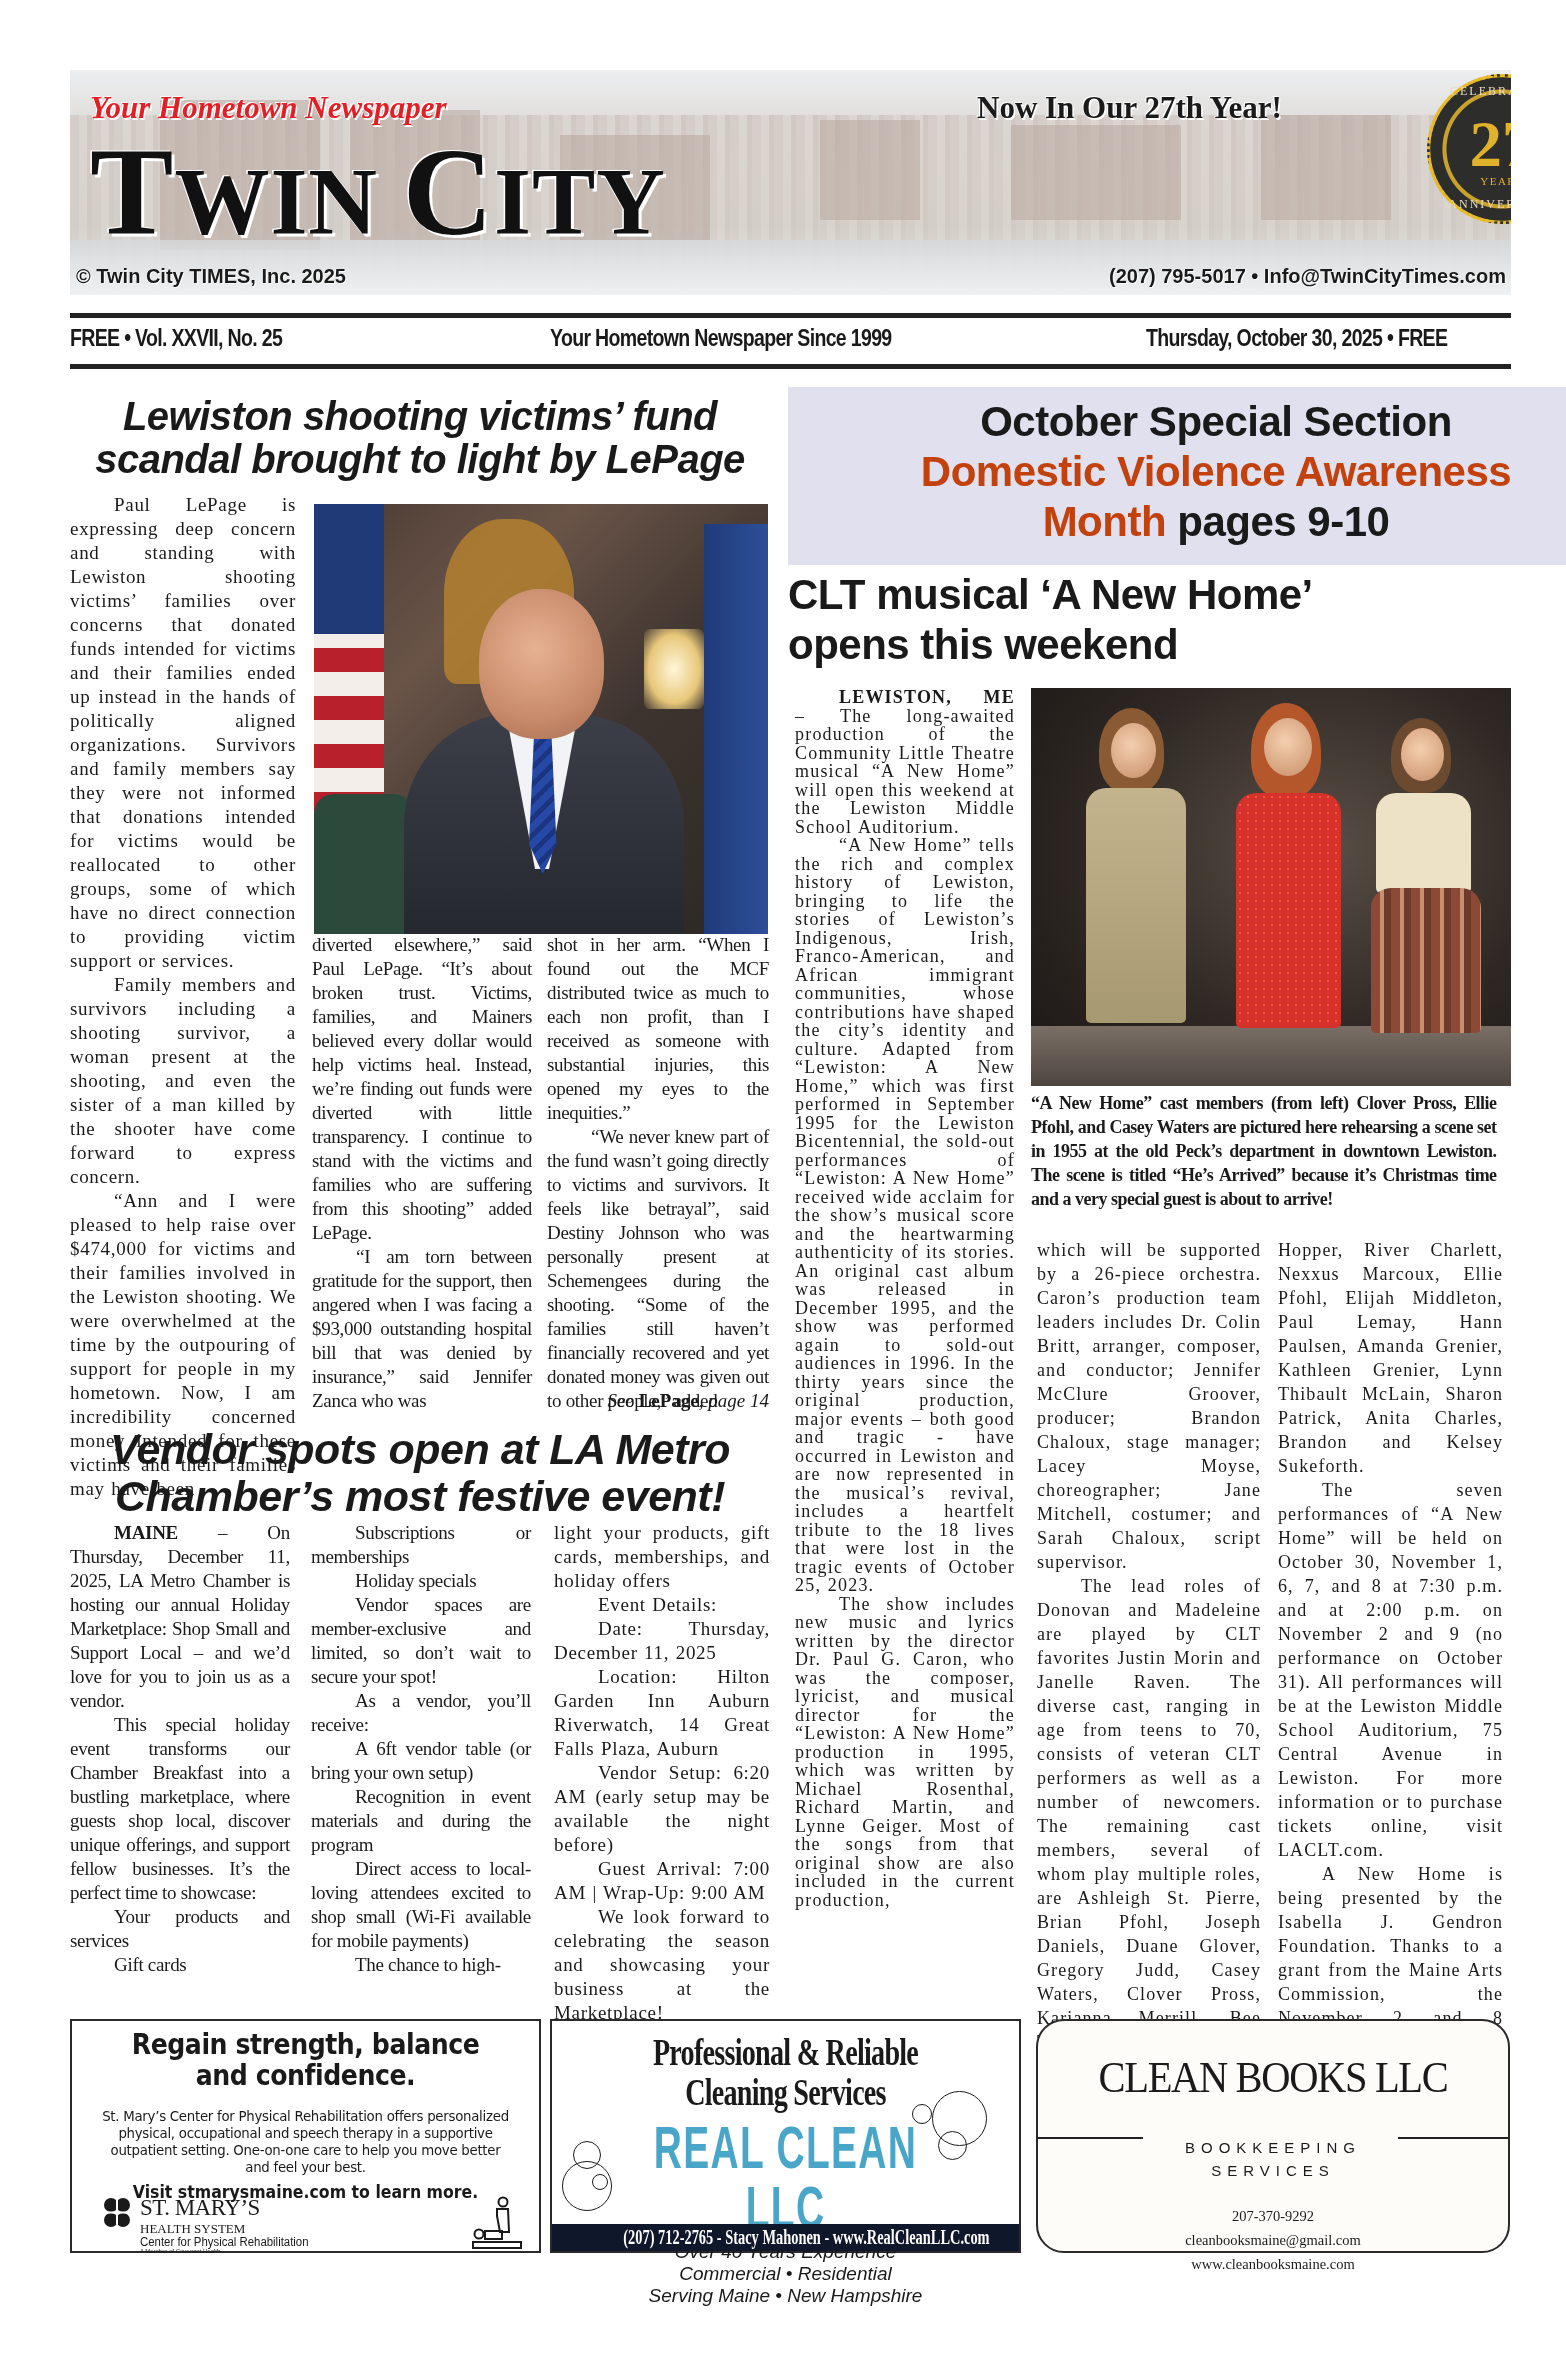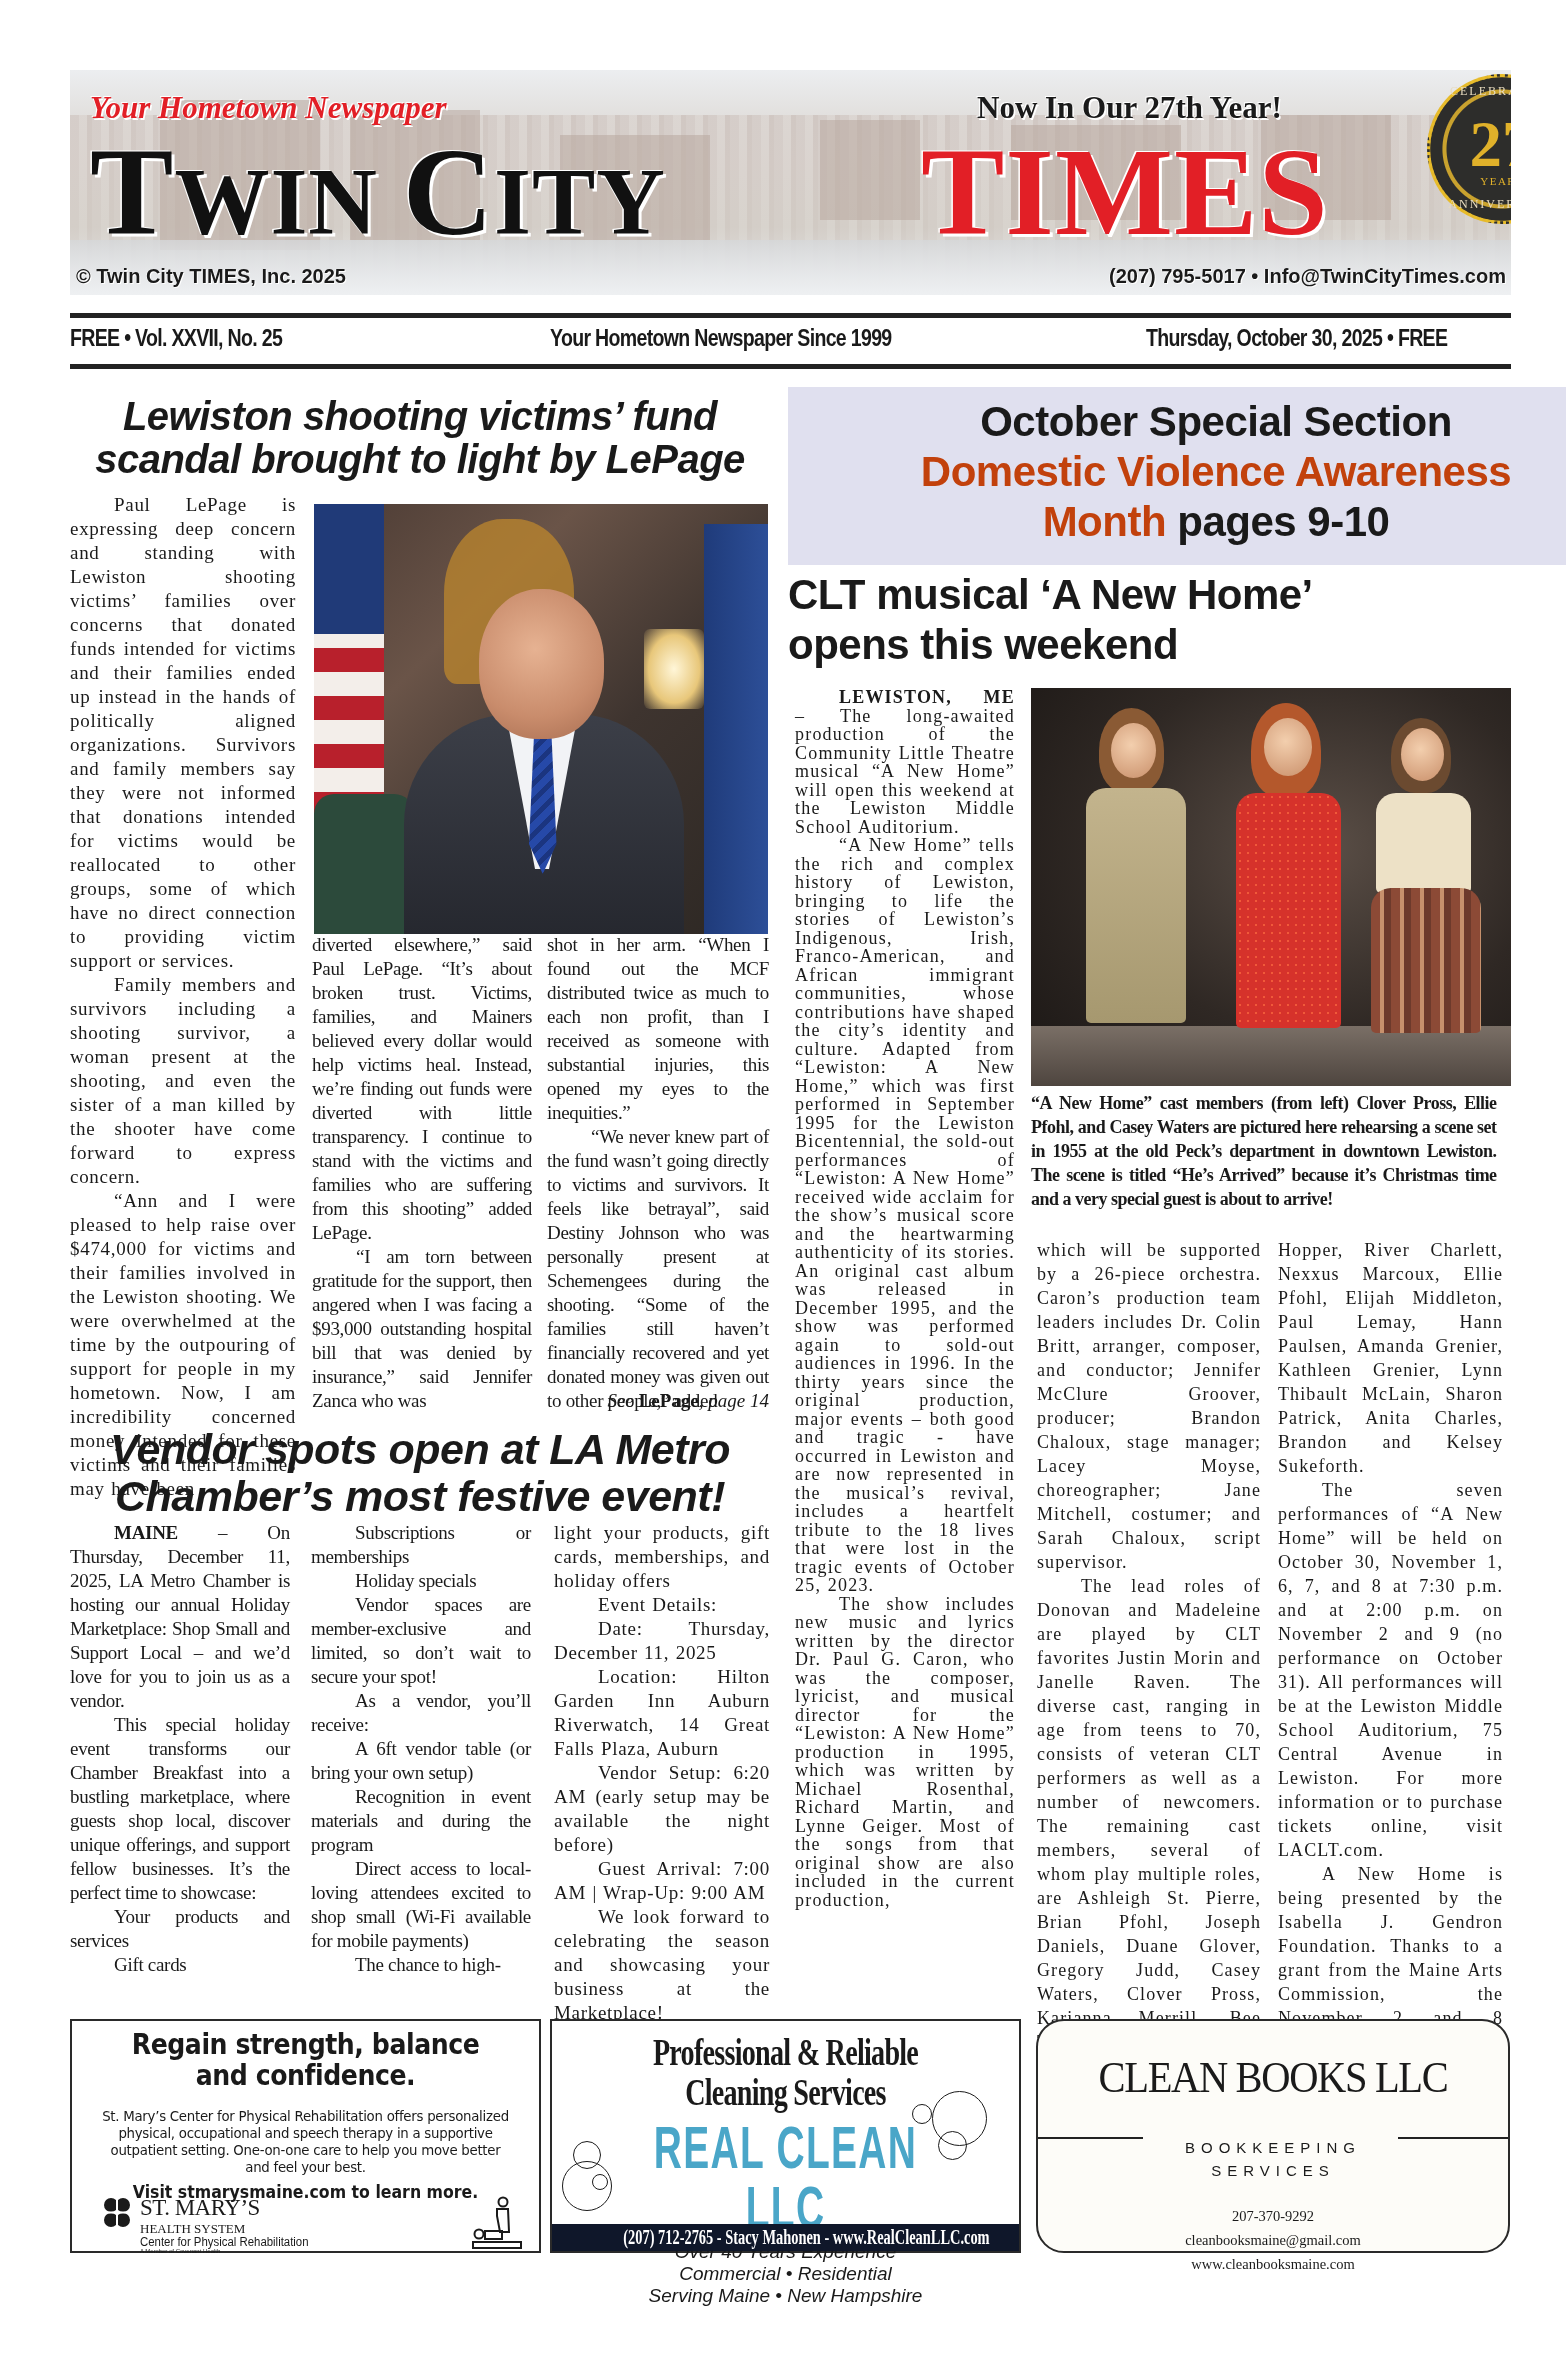--- a/index.html
+++ b/index.html
@@ -167,21 +167,20 @@
   <div class="bldg" style="left:750px;top:50px;width:100px;height:100px;"></div>
   <div class="bldg" style="left:941px;top:55px;width:170px;height:95px;"></div>
   <div class="bldg" style="left:1191px;top:45px;width:130px;height:105px;"></div>
   <div class="water"></div>
 
   <div class="abs mh-tagline">Your Hometown Newspaper</div>
   <div class="abs mh-year">Now In Our 27th Year!</div>
   <div class="abs mh-twin">
     <span>T</span><span class="sc">WIN </span><span>C</span><span class="sc">ITY</span>
   </div>
-  <div class="abs mh-times">TIMES</div>
   <div class="abs mh-copy">© Twin City TIMES, Inc. 2025</div>
   <div class="abs mh-contact">(207) 795-5017 • Info@TwinCityTimes.com</div>
 
   <div class="abs seal">
     <div class="arc-top">CELEBRATING</div>
     <div class="num">27</div>
     <div class="yrs">YEARS</div>
     <div class="arc-bot">ANNIVERSARY</div>
   </div>
 </div>

